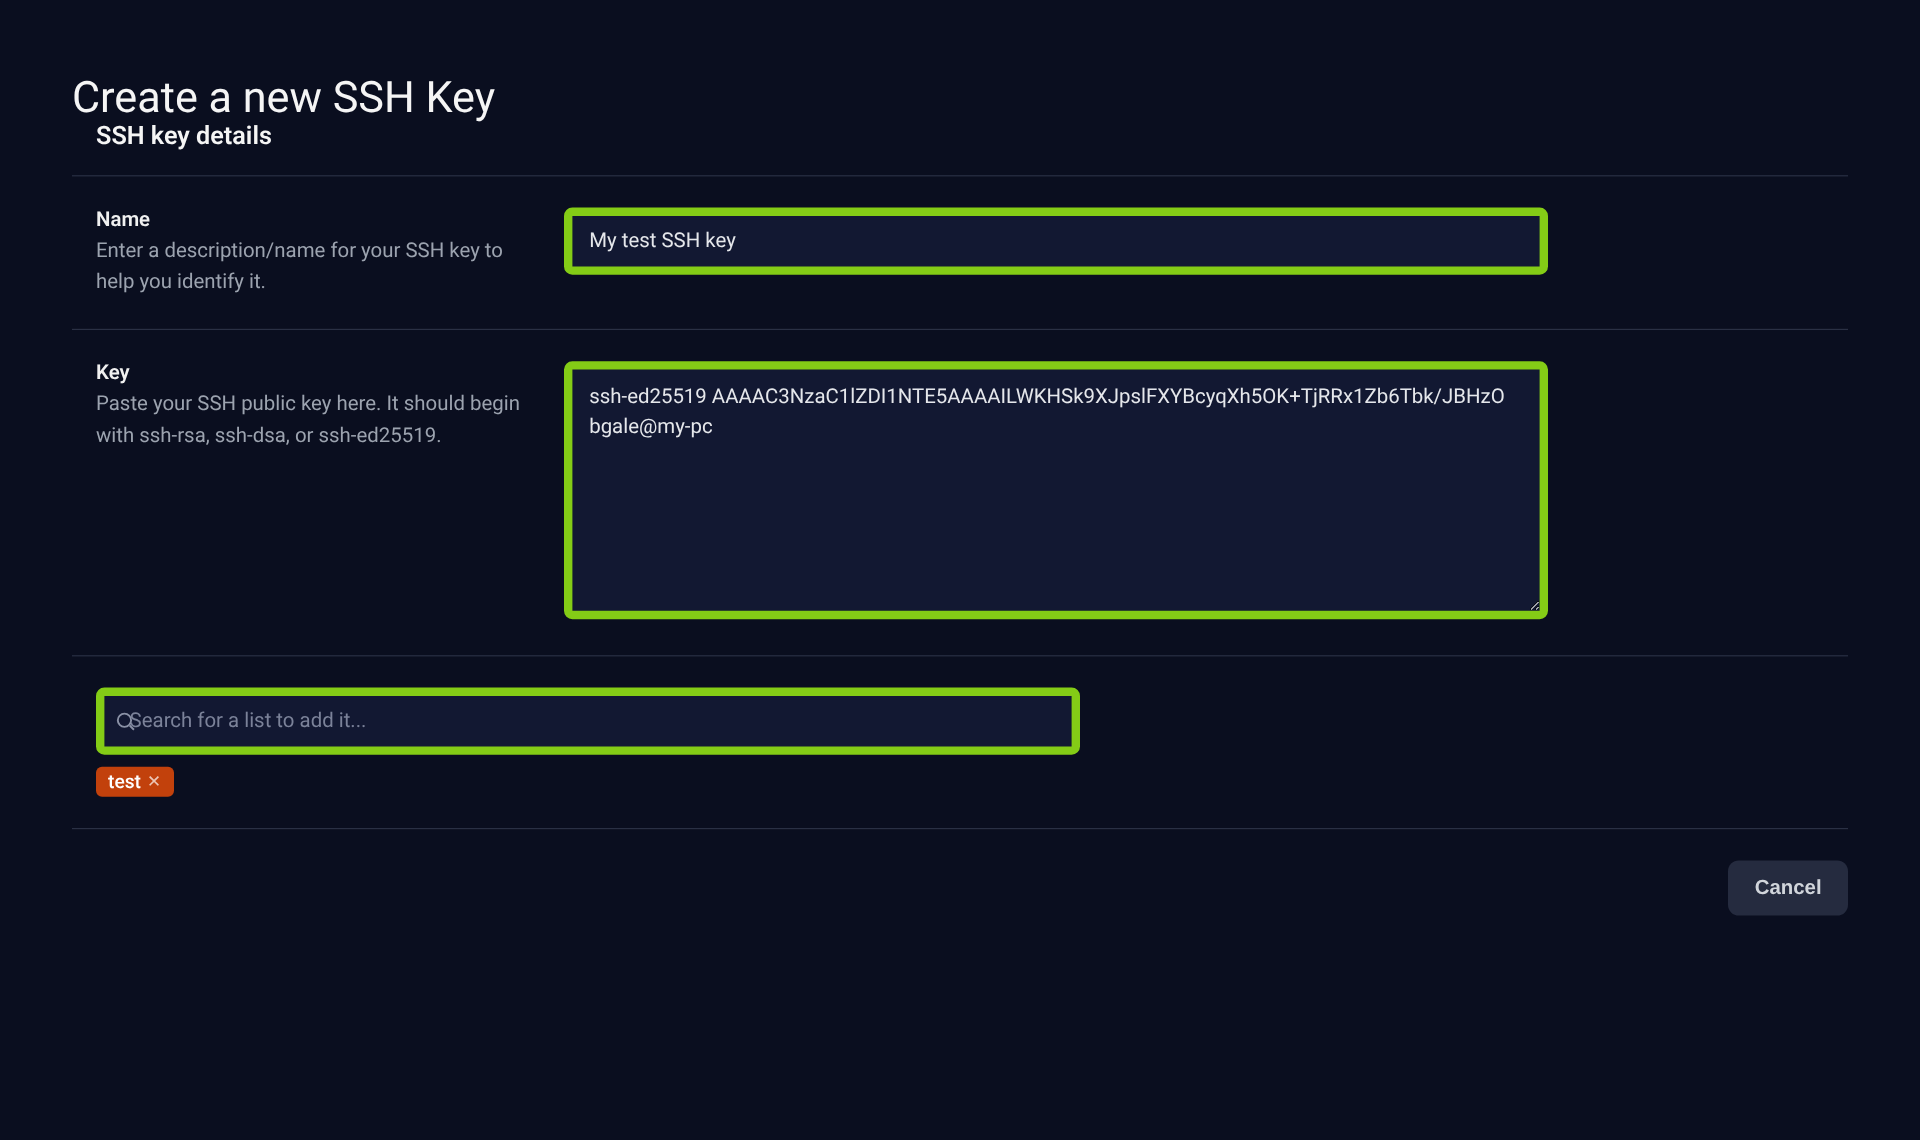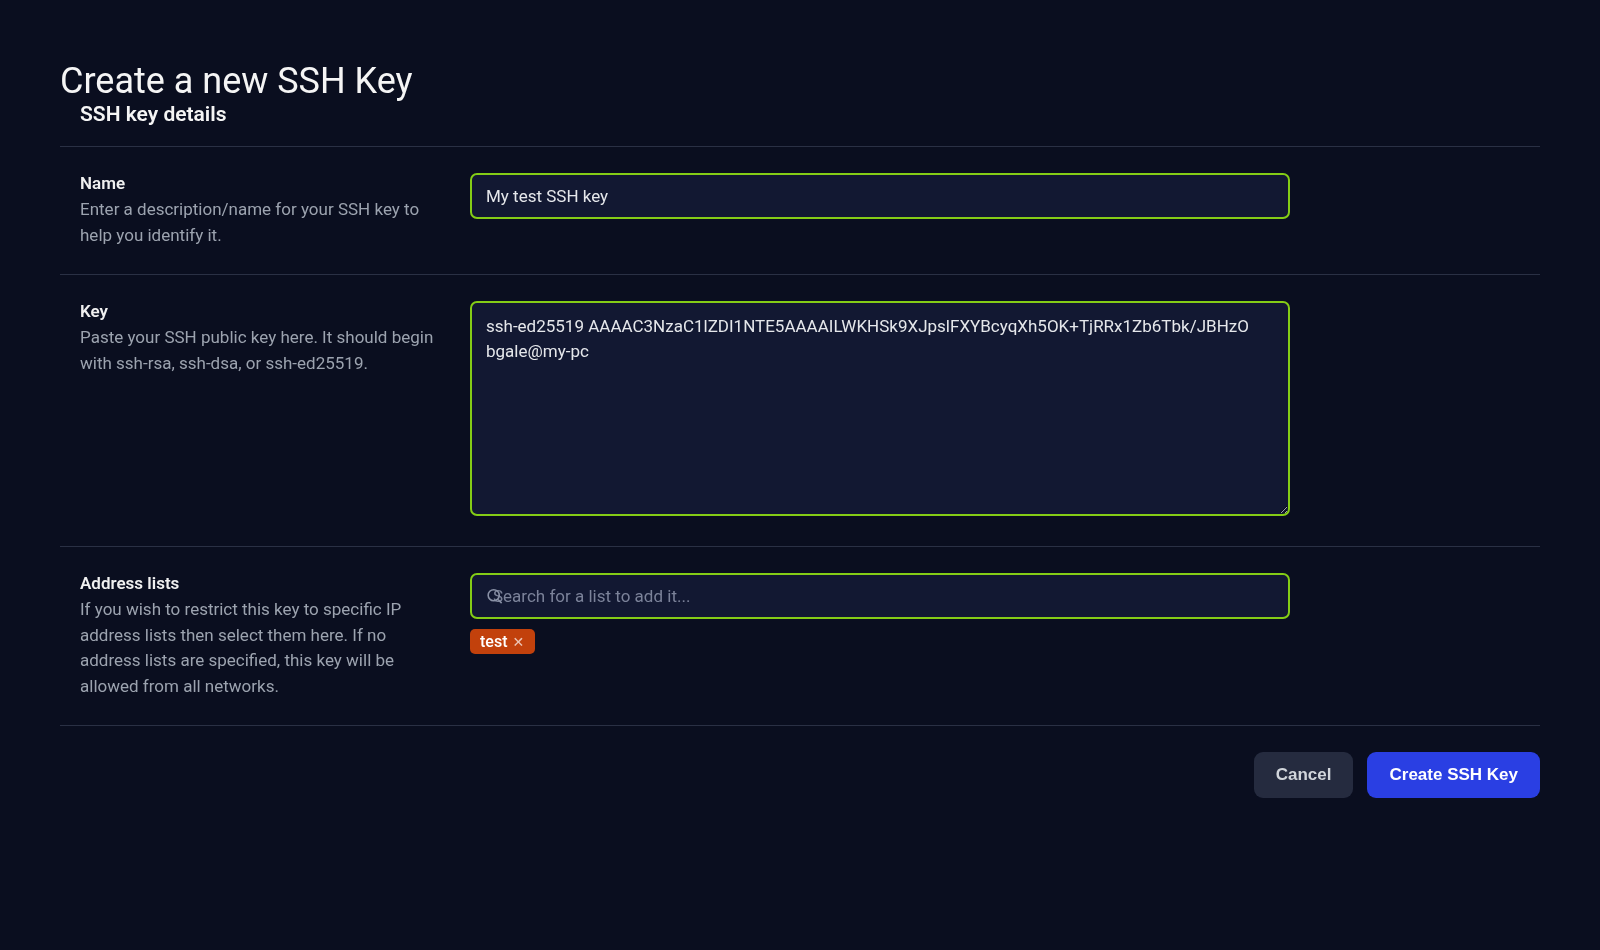--- a/index.html
+++ b/index.html
@@ -48,21 +48,21 @@
       font-size: 17px;
       line-height: 1.5;
       color: #9ca3af;
     }
     .field-col {
       flex: 0 0 820px;
     }
     input[type=text], textarea {
       width: 100%;
       background: #121832;
-      border: 2px solid #84cc16;
+      border: 7px solid #84cc16;
       border-radius: 7px;
       color: #e5e7eb;
       font-size: 17px;
       font-family: inherit;
       padding: 11px 14px;
       outline: none;
     }
     textarea {
       height: 215px;
       resize: vertical;
@@ -161,38 +161,33 @@
     <div class="field-label">Key</div>
     <div class="field-help">Paste your SSH public key here. It should begin with ssh-rsa, ssh-dsa, or ssh-ed25519.</div>
   </div>
   <div class="field-col">
     <textarea style="">ssh-ed25519 AAAAC3NzaC1lZDI1NTE5AAAAILWKHSk9XJpslFXYBcyqXh5OK+TjRRx1Zb6Tbk/JBHzO bgale@my-pc</textarea>
   </div>
 </div>
 <hr class="divider">
 
 <div class="row">
-  <div class="label-col">
-    <div class="field-label">Address lists</div>
-    <div class="field-help">If you wish to restrict this key to specific IP address lists then select them here. If no address lists are specified, this key will be allowed from all networks.</div>
-  </div>
   <div class="field-col">
     <div class="search-wrap">
       <svg viewBox="0 0 24 24">
           <circle cx="11" cy="11" r="7"></circle>
           <line x1="21" y1="21" x2="16.5" y2="16.5"></line>
         </svg>
       <input type="text" placeholder="Search for a list to add it..." style="">
     </div>
     <div class="chips">
       <span class="chip">
         <span>test</span>
         <span class="chip-x">✕</span>
       </span>
     </div>
   </div>
 </div>
 <hr class="divider">
 
 <div class="actions">
   <button class="btn btn-secondary">Cancel</button>
-  <button class="btn btn-primary">Create SSH Key</button>
 </div>
 
 </body></html>

